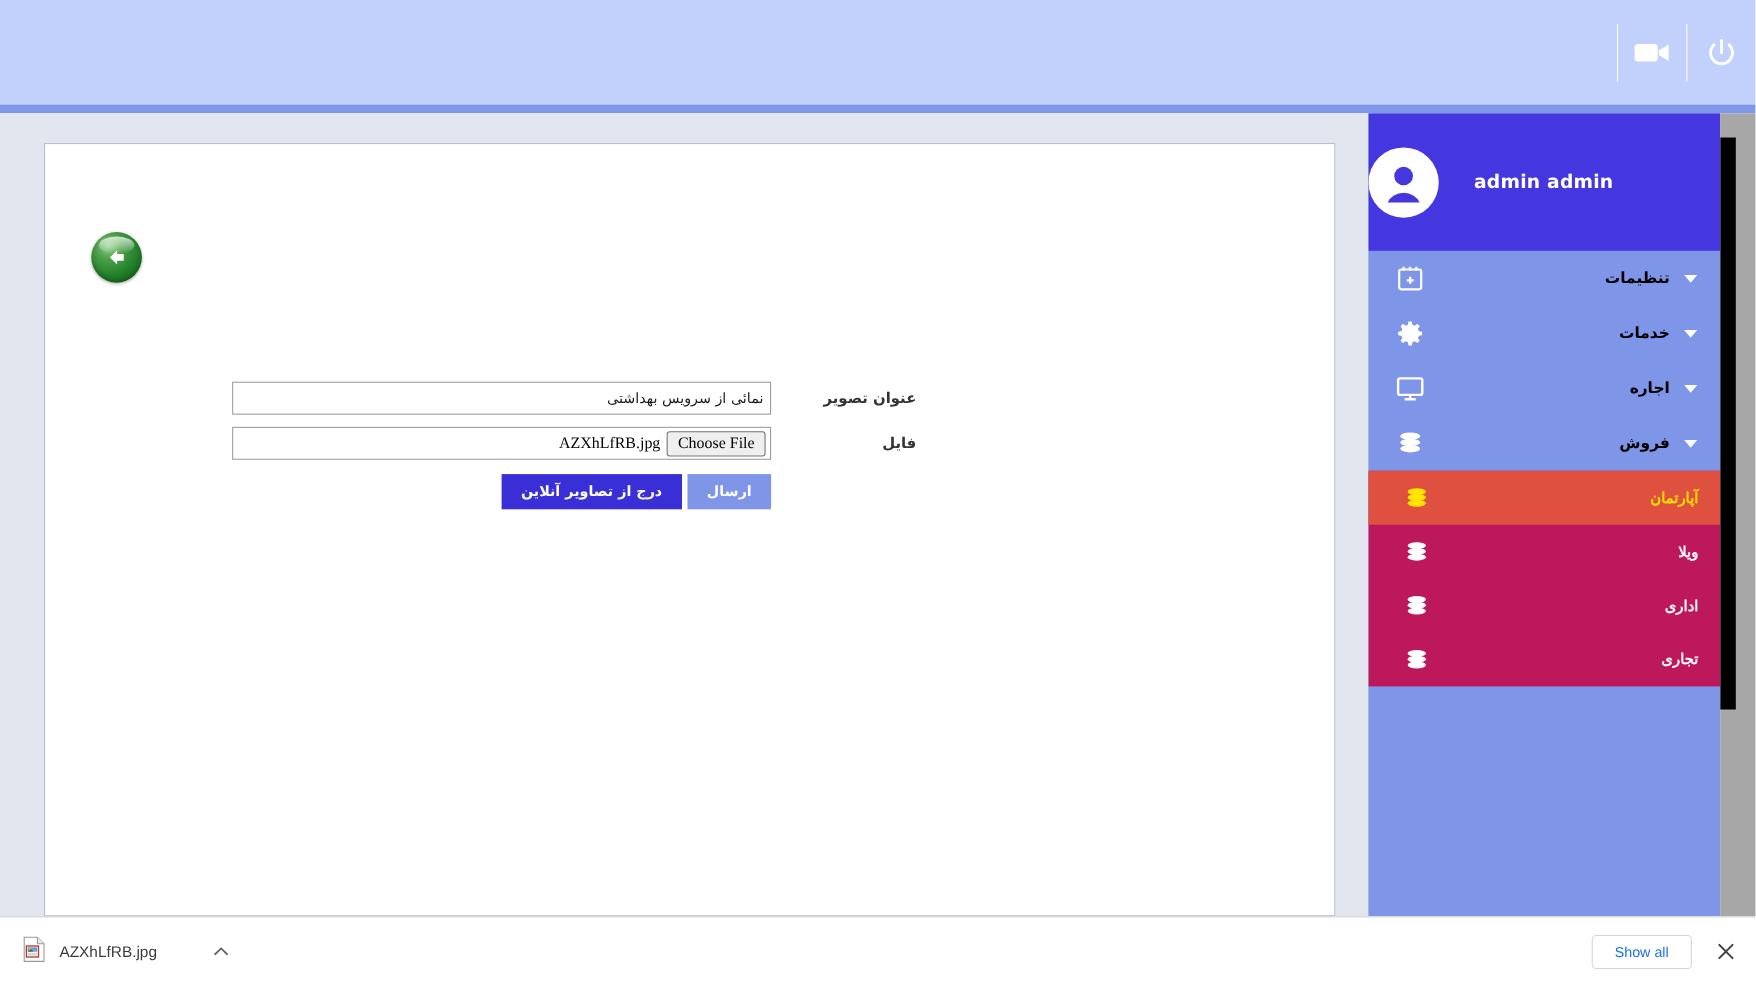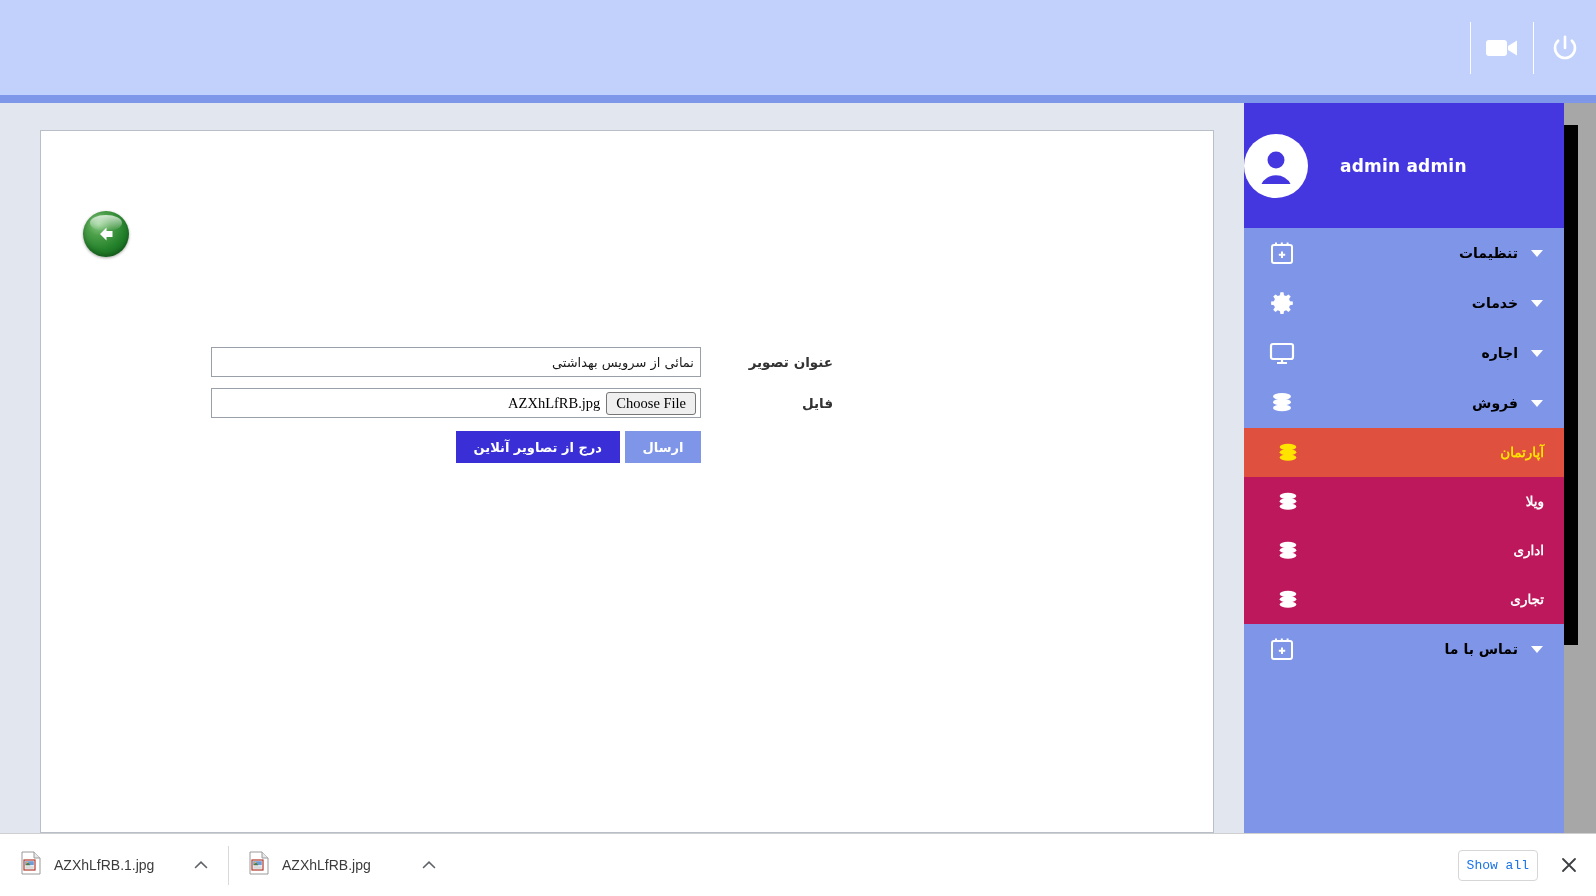--- a/index.html
+++ b/index.html
@@ -205,22 +205,22 @@
     width: 1px; height: 39px; background: #dadada;
   }
   .dl-name {
     font-family: "Liberation Sans", sans-serif; font-size: 14px; color: #3c3c3c;
     white-space: nowrap; flex: 1 1 auto;
   }
   .dl-chevron { width: 22px; display: flex; align-items: center; justify-content: center; }
   .shelf-spacer { flex: 1 1 auto; }
   .show-all {
     border: 1px solid #d6d6d6; background: #ffffff; border-radius: 4px;
-    color: #1a73e8; font-family: Liberation Mono, monospace; font-size: 13px;
-    padding: 7px 8px; cursor: pointer; margin-right: 12px;
+    color: #1a73e8; font-family: Liberation Sans, sans-serif; font-size: 13px;
+    padding: 7px 20px; cursor: pointer; margin-right: 12px;
   }
   .shelf-close {
     width: 38px; height: 63px; display: flex; align-items: center; justify-content: center;
     cursor: pointer; margin-right: 8px;
   }
 
   
   .shelf-nub {
     position: absolute; left: 0; top: 833px; width: 40px; height: 12px;
     background: #e2e6ee;
@@ -399,64 +399,30 @@
         <span class="sb-icon">
           <svg width="24" height="24" viewBox="0 0 26 26">
             <ellipse cx="13" cy="6.5" rx="9" ry="3.4" fill="#fff"></ellipse>
             <ellipse cx="13" cy="12.2" rx="9" ry="3.4" fill="#fff"></ellipse>
             <ellipse cx="13" cy="17.9" rx="9" ry="3.4" fill="#fff"></ellipse>
           </svg>
         </span>
       </div>
     </div>
 
-    <div>
-      <div class="sb-item">
-        <span class="sb-caret">
-            <span class="tri"></span>
-          </span>
-        <span class="sb-label">تماس با ما</span>
-        <span class="sb-icon">
-          <svg width="26" height="26" viewBox="0 0 26 26" fill="none" stroke="#fff" stroke-width="2">
-            <rect x="3" y="5" width="20" height="18" rx="2"></rect>
-            <path d="M7 2.5 L7 6 M12.8 2.5 L12.8 6 M18.6 2.5 L18.6 6"></path>
-            <path d="M13 11.5 L13 18 M9.8 14.8 L16.2 14.8"></path>
-          </svg>
-        </span>
-      </div>
-    </div>
 
   </div>
 
   <div class="scrollbar"></div>
   <div class="scrollbar-thumb"></div>
 
   <div class="shelf-nub"></div>
 
   <div class="shelf">
 
-    <div class="dl-item">
-      <span>
-        <svg width="22" height="24" viewBox="0 0 22 24">
-          <path d="M2 1 H14 L20 7 V23 H2 Z" fill="#ffffff" stroke="#9a9a9a" stroke-width="1"></path>
-          <path d="M14 1 L14 7 L20 7" fill="#e8e8e8" stroke="#9a9a9a" stroke-width="1"></path>
-          <rect x="4" y="9" width="11" height="10" fill="#ffffff" stroke="#b03a2e" stroke-width="1.2"></rect>
-          <rect x="5.2" y="10.2" width="8.6" height="4" fill="#6f9ad6"></rect>
-          <circle cx="7.4" cy="11.8" r="1" fill="#f2c14e"></circle>
-          <path d="M5.2 14.2 L8 11.6 L10.4 14.2 Z" fill="#4f7b3f"></path>
-          <rect x="5.2" y="15.2" width="8.6" height="2.6" fill="#d8d8d8"></rect>
-        </svg>
-      </span>
-      <span class="dl-name">AZXhLfRB.1.jpg</span>
-      <span class="dl-chevron">
-        <svg width="14" height="10" viewBox="0 0 14 10" fill="none" stroke="#5f6368" stroke-width="1.6" stroke-linecap="round">
-          <path d="M1.5 7.5 L7 2.2 L12.5 7.5"></path>
-        </svg>
-      </span>
-    </div>
 
     <div class="dl-item">
       <span>
         <svg width="22" height="24" viewBox="0 0 22 24">
           <path d="M2 1 H14 L20 7 V23 H2 Z" fill="#ffffff" stroke="#9a9a9a" stroke-width="1"></path>
           <path d="M14 1 L14 7 L20 7" fill="#e8e8e8" stroke="#9a9a9a" stroke-width="1"></path>
           <rect x="4" y="9" width="11" height="10" fill="#ffffff" stroke="#b03a2e" stroke-width="1.2"></rect>
           <rect x="5.2" y="10.2" width="8.6" height="4" fill="#6f9ad6"></rect>
           <circle cx="7.4" cy="11.8" r="1" fill="#f2c14e"></circle>
           <path d="M5.2 14.2 L8 11.6 L10.4 14.2 Z" fill="#4f7b3f"></path>

